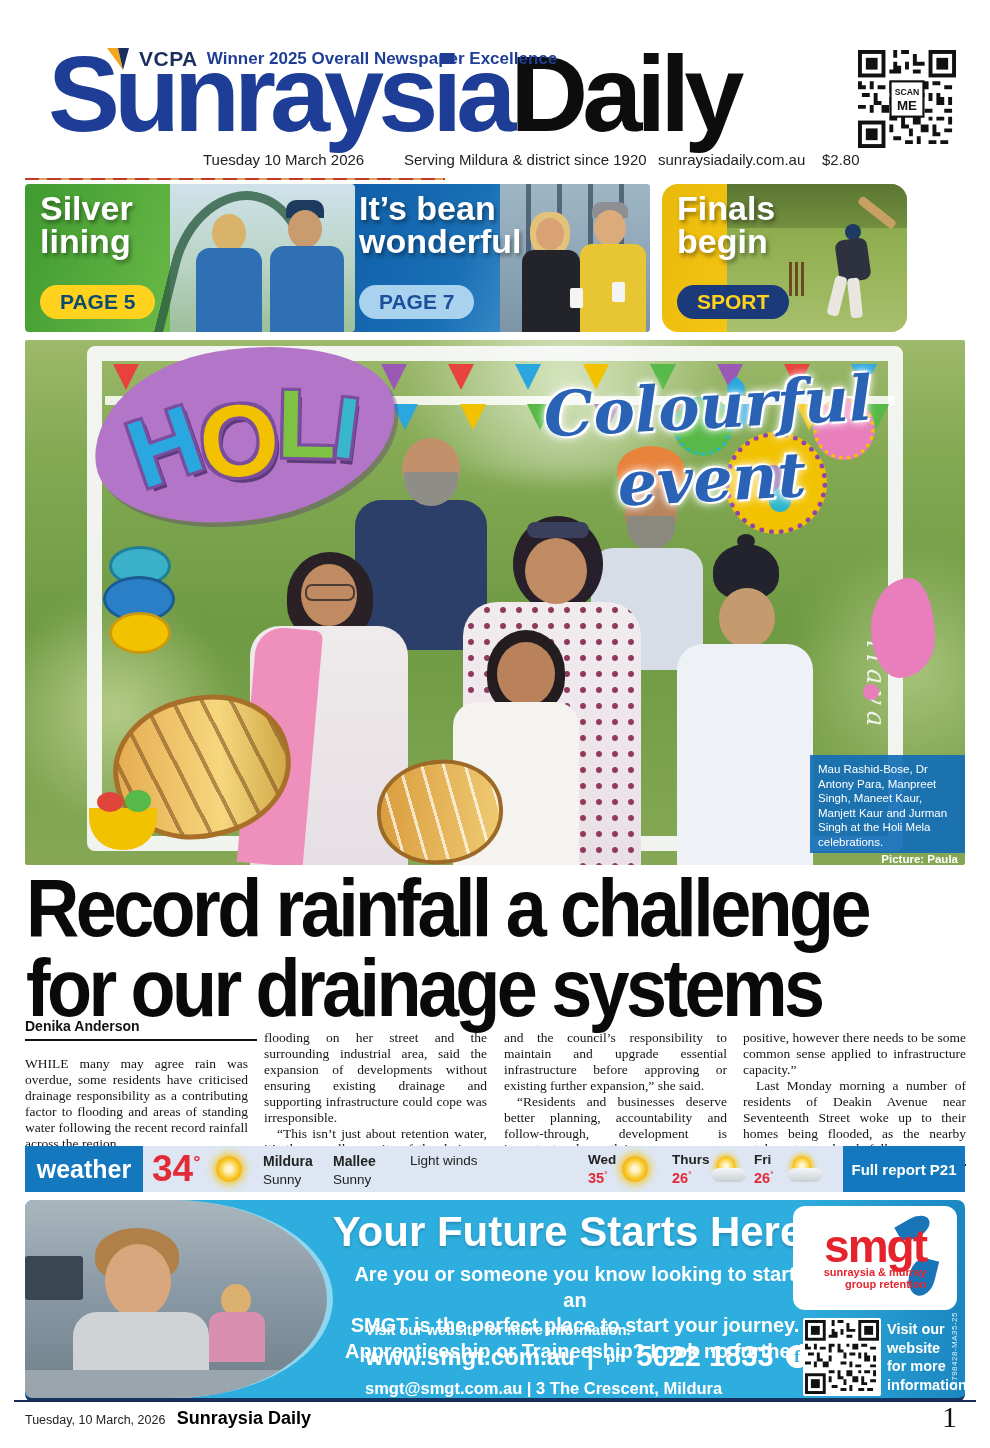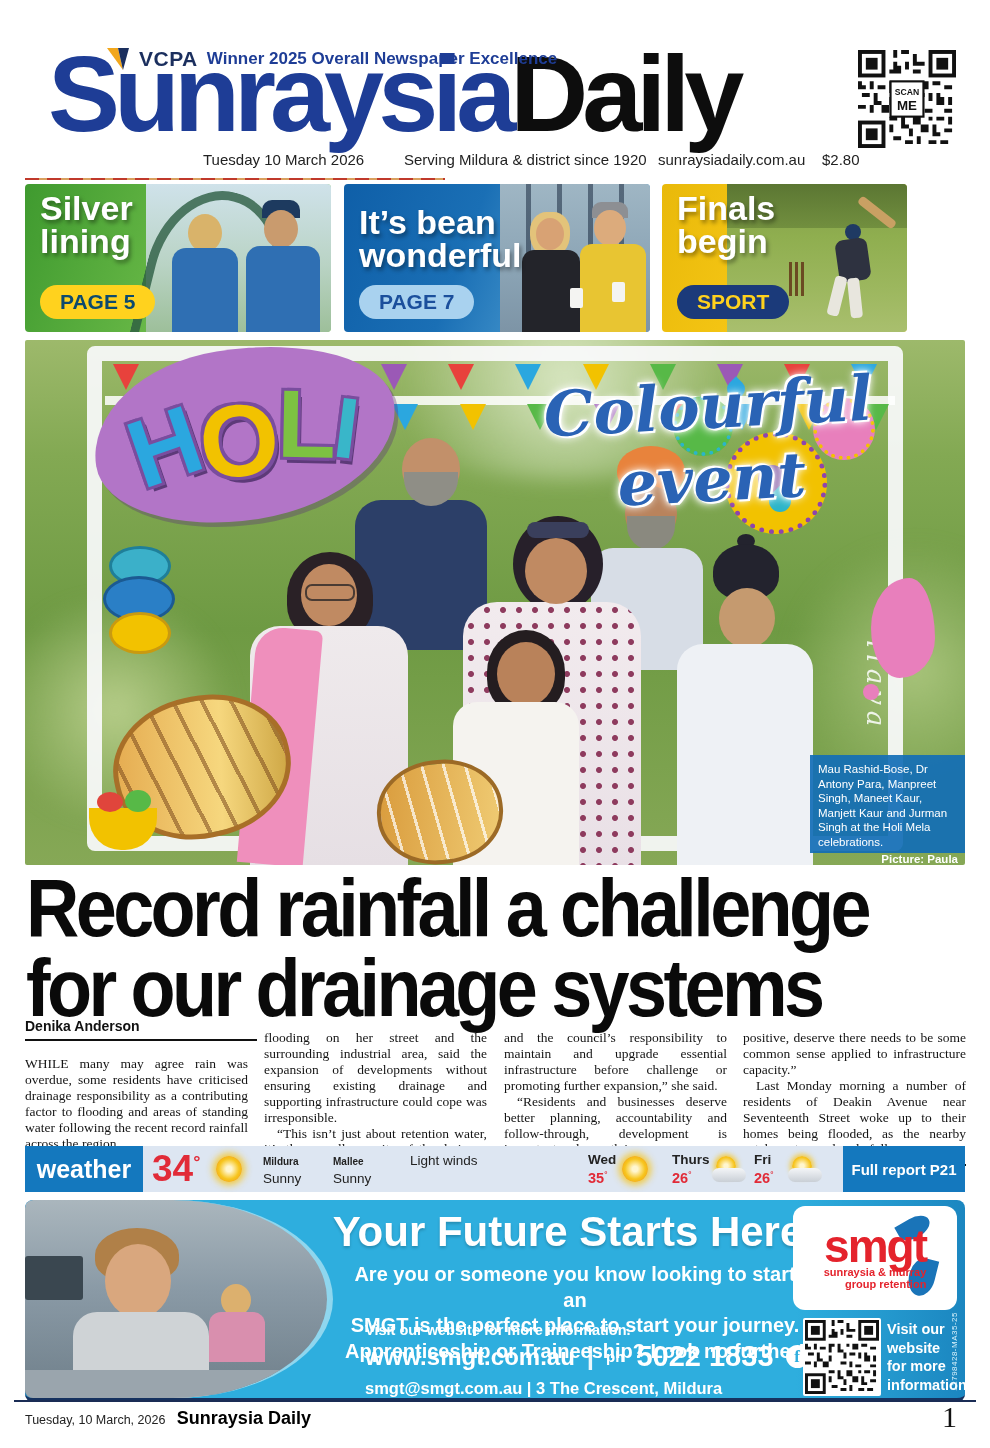--- a/index.html
+++ b/index.html
@@ -89,21 +89,21 @@
   .temp-big sup{font-size:18px;}
   .sun{width:26px;height:26px;border-radius:50%;
         background:radial-gradient(circle,#fff6cf 15%,#f7c51e 55%,#f2a71b 80%);
         box-shadow:0 0 7px 3px rgba(247,197,30,.85);}
   .cloudsun{position:relative;width:34px;height:26px;}
   .cloudsun .s{position:absolute;left:4px;top:0;width:20px;height:20px;border-radius:50%;
         background:radial-gradient(circle,#fff6cf 15%,#f7c51e 60%,#f2a71b);box-shadow:0 0 5px 2px rgba(247,197,30,.8);}
   .cloudsun .c{position:absolute;left:0;bottom:0;width:34px;height:14px;border-radius:10px;
         background:linear-gradient(180deg,#f4f6f8,#c9cfd6);}
   .wloc{position:absolute;top:1152px;font-size:13.5px;line-height:1.3;color:#222;}
-  .wloc b{font-size:10px;}
+  .wloc b{font-size:14px;}
   .wday{position:absolute;top:1152px;font-size:13.5px;line-height:1.25;}
   .wday b{color:#222;}
   .wday .t{color:#e12b38;font-weight:bold;font-size:14.5px;}
   .wday .t sup{font-size:8px;}
   .full-report{position:absolute;left:843px;top:1146px;width:122px;height:46px;background:#1478be;
         color:#fff;font-weight:bold;font-size:15px;display:flex;align-items:center;justify-content:center;}
 
   
   .ad{position:absolute;left:25px;top:1200px;width:940px;height:198px;border-radius:8px;
         background:linear-gradient(90deg,#1b86c0 0%,#2eaede 16%,#2eaede 82%,#1b86c0 100%);
@@ -189,21 +189,21 @@
   </div>
 
   <div class="dateline">
     <span style="left:203px;">Tuesday 10 March 2026</span>
     <span style="left:404px;">Serving Mildura &amp; district since 1920</span>
     <span style="left:658px;">sunraysiadaily.com.au</span>
     <span style="left:822px;">$2.80</span>
   </div>
   <div class="red-topline"></div>
 
-  <div class="teaser" style="left:25px;width:306px;background:linear-gradient(110deg,#3f9a2f 0%,#64b544 45%,#8cc96d 70%);">
+  <div class="teaser" style="left:25px;width:330px;background:linear-gradient(110deg,#3f9a2f 0%,#64b544 45%,#8cc96d 70%);">
     <div class="t-photo" style="width:185px;background:linear-gradient(180deg,#cfe2ea 0%,#b9d3c4 55%,#9dbf9a 100%);">
       <div class="abs" style="width:120px;height:170px;border:9px solid #2c5d43;border-bottom:none;border-radius:55% 55% 0 0;right:48px;top:6px;transform:rotate(14deg);opacity:.8;"></div>
       <div class="phead" style="left:42px;top:30px;width:34px;height:38px;background:#d9b36a;"></div>
       <div class="pbody" style="left:26px;top:64px;width:66px;height:84px;background:#2f6fb3;border-radius:14px 14px 0 0;"></div>
       <div class="abs" style="left:116px;top:16px;width:38px;height:18px;background:#1d3a5f;border-radius:10px 10px 0 0;"></div>
       <div class="phead" style="left:118px;top:26px;width:34px;height:38px;background:#c99b6e;"></div>
       <div class="pbody" style="left:100px;top:62px;width:74px;height:86px;background:#2f6fb3;border-radius:14px 14px 0 0;"></div>
     </div>
     <div class="teaser-title" style="width:150px;">Silver lining</div>
     <div class="teaser-badge" style="background:#ffd21e;color:#0c4a6e;">PAGE 5</div>
@@ -214,25 +214,25 @@
       <div class="abs" style="inset:0;background:repeating-linear-gradient(90deg,transparent 0 26px,rgba(26,42,64,.55) 26px 31px);"></div>
       <div class="abs" style="left:30px;top:28px;width:40px;height:46px;background:#e3c37a;border-radius:45% 45% 55% 55%;"></div>
       <div class="phead" style="left:36px;top:34px;width:28px;height:32px;background:#d8a274;"></div>
       <div class="pbody" style="left:22px;top:66px;width:58px;height:82px;background:#23242a;border-radius:12px 12px 0 0;"></div>
       <div class="abs" style="left:92px;top:18px;width:36px;height:16px;background:#8d8f93;border-radius:9px 9px 0 0;"></div>
       <div class="phead" style="left:94px;top:26px;width:32px;height:36px;background:#dcab7c;"></div>
       <div class="pbody" style="left:80px;top:60px;width:66px;height:88px;background:#e8c532;border-radius:12px 12px 0 0;"></div>
       <div class="abs" style="left:70px;top:104px;width:13px;height:20px;background:#f4f4f2;border-radius:2px;"></div>
       <div class="abs" style="left:112px;top:98px;width:13px;height:20px;background:#f4f4f2;border-radius:2px;"></div>
     </div>
-    <div class="teaser-title" style="width:210px;margin-top:14px;">It’s bean wonderful</div>
+    <div class="teaser-title" style="width:210px;">It’s bean wonderful</div>
     <div class="teaser-badge" style="background:#a9d2ef;color:#1b4f9c;">PAGE 7</div>
   </div>
 
-  <div class="teaser" style="left:662px;width:245px;background:linear-gradient(110deg,#e9b90a 0%,#f4c514 40%,#f8d75c 70%);">
+  <div class="teaser" style="left:662px;width:245px;background:linear-gradient(110deg,#e9b90a 0%,#f4c514 40%,#f8d75c 70%);border-radius:16px;">
     <div class="t-photo" style="width:180px;background:linear-gradient(180deg,#7f9a48 0%,#8fae4f 35%,#9cb75e 70%,#a9bf6e 100%);">
       <div class="abs" style="left:0;top:0;width:100%;height:44px;background:linear-gradient(180deg,#55702f,#6d8a3c);opacity:.85;"></div>
       <div class="abs" style="left:62px;top:78px;width:3px;height:34px;background:#6b4a22;"></div>
       <div class="abs" style="left:68px;top:78px;width:3px;height:34px;background:#6b4a22;"></div>
       <div class="abs" style="left:74px;top:78px;width:3px;height:34px;background:#6b4a22;"></div>
       <div class="phead" style="left:118px;top:40px;width:16px;height:16px;background:#1f3a63;"></div>
       <div class="pbody" style="left:110px;top:55px;width:32px;height:42px;background:#2e3240;border-radius:8px;transform:rotate(-8deg);"></div>
       <div class="pbody" style="left:104px;top:92px;width:12px;height:40px;background:#e8e6de;border-radius:4px;transform:rotate(14deg);"></div>
       <div class="pbody" style="left:122px;top:94px;width:12px;height:40px;background:#e8e6de;border-radius:4px;transform:rotate(-6deg);"></div>
       <div class="abs" style="left:128px;top:24px;width:44px;height:9px;background:#c9a063;border-radius:4px;transform:rotate(38deg);"></div>
@@ -358,25 +358,25 @@
 
   <div class="bodycol" style="left:25px;top:1056px;">
     <p>WHILE many may agree rain was overdue, some residents have criticised drainage responsibility as a contributing factor to flooding and areas of standing water following the recent record rainfall across the region.</p>
     <p class="indent">One Irymple resident, who experienced</p>
   </div>
   <div class="bodycol" style="left:264px;top:1030px;">
     <p>flooding on her street and the surrounding industrial area, said the expansion of developments without ensuring existing drainage and supporting infrastructure could cope was irresponsible.</p>
     <p class="indent">“This isn’t just about retention water, it’s the overall capacity of the drainage system</p>
   </div>
   <div class="bodycol" style="left:504px;top:1030px;">
-    <p>and the council’s responsibility to maintain and upgrade essential infrastructure before challenge or promoting further expansion,” she said.</p>
+    <p>and the council’s responsibility to maintain and upgrade essential infrastructure before approving or existing further expansion,” she said.</p>
     <p class="indent">“Residents and businesses deserve better planning, accountability and follow-through, development is important and growth is</p>
   </div>
   <div class="bodycol" style="left:743px;top:1030px;">
-    <p>positive, deserve there needs to be some common sense applied to infrastructure capacity.”</p>
+    <p>positive, however there needs to be some common sense applied to infrastructure capacity.”</p>
     <p class="indent">Last Monday morning a number of residents of Deakin Avenue near Seventeenth Street woke up to their homes being flooded, as the nearby catchment was already full.</p>
     <div class="continued">Continued Page 3</div>
   </div>
 
   <div class="weather-strip"></div>
   <div class="weather-label">weather</div>
   <div class="temp-big"><span>34</span><sup>°</sup></div>
   <div class="abs" style="left:216px;top:1156px;">
       <div class="sun"></div>
     </div>

